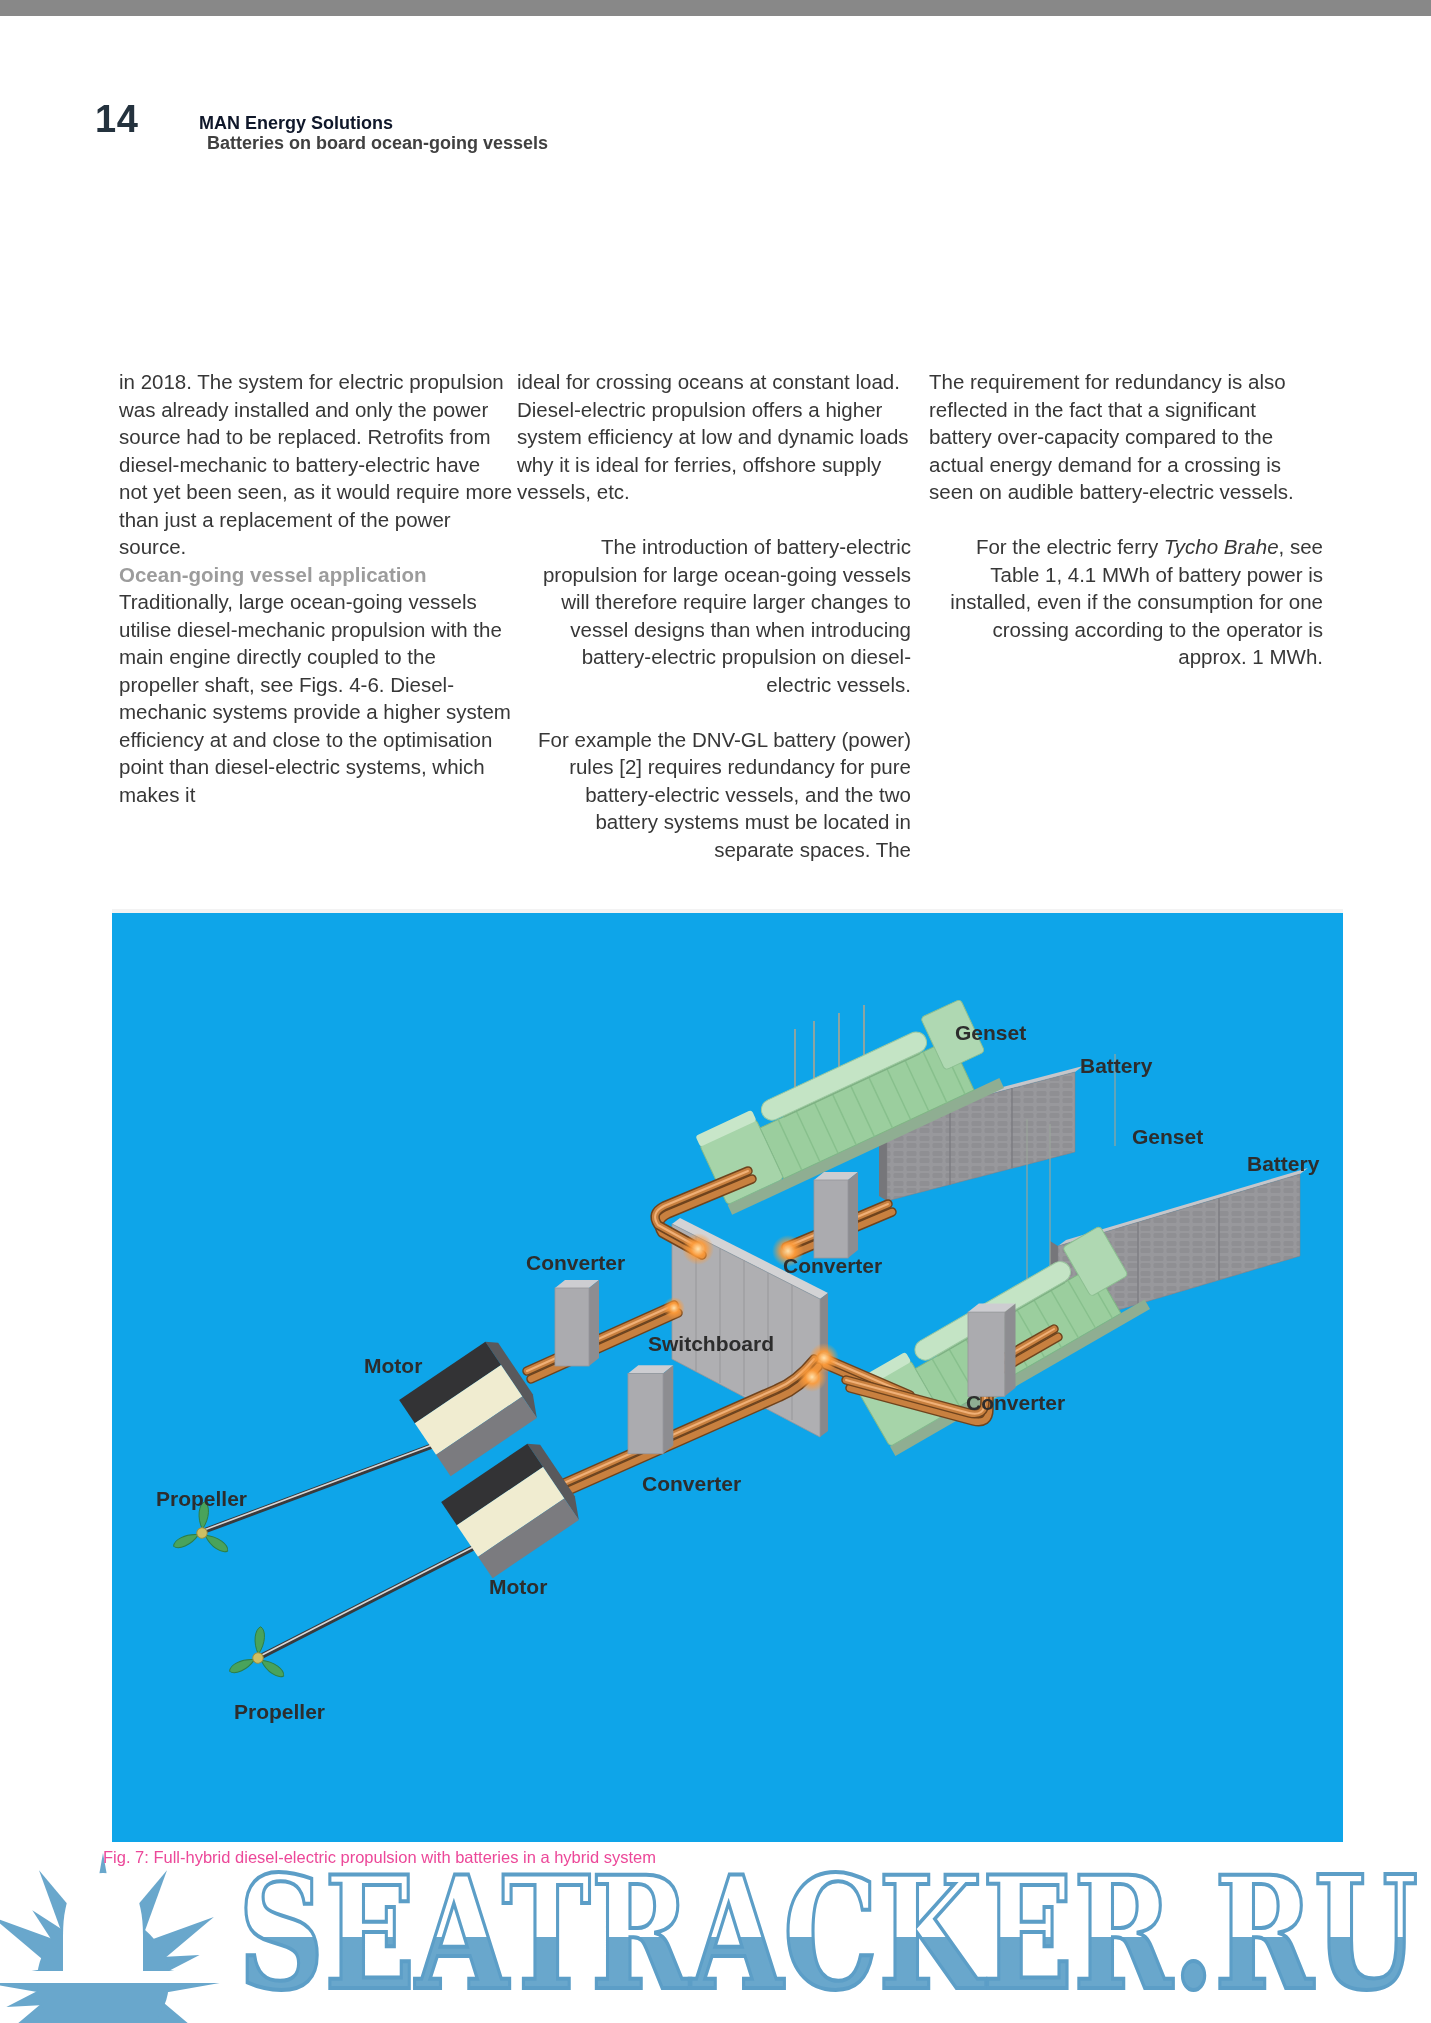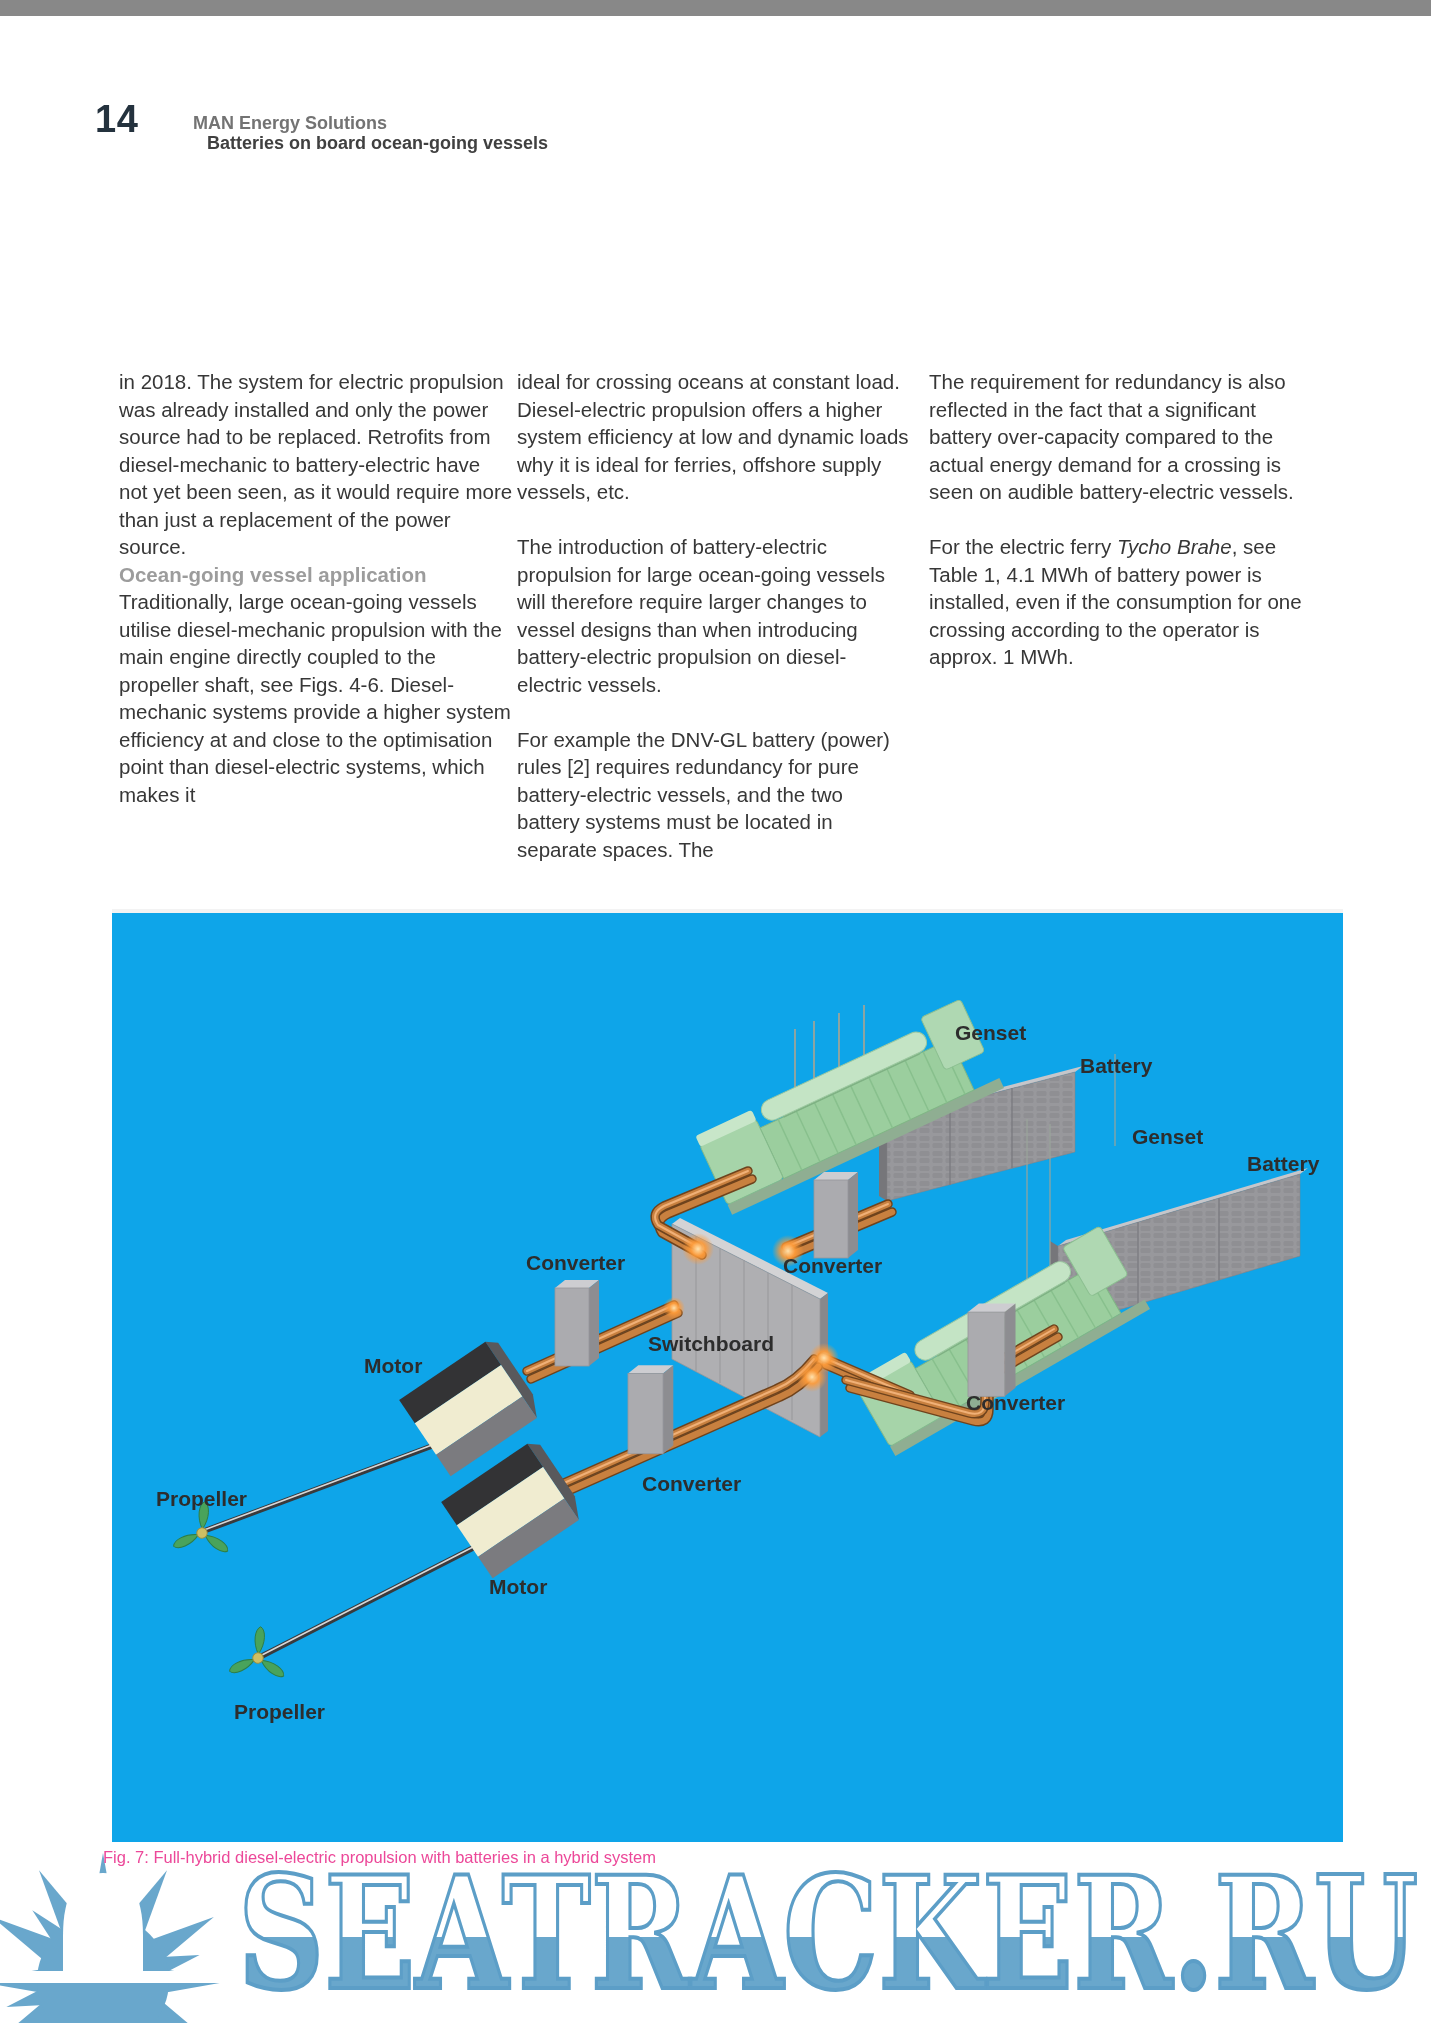--- a/index.html
+++ b/index.html
@@ -6,29 +6,29 @@
   .page {
     position:relative; width:1431px; height:2023px; margin:16px auto;
     background:#ffffff; overflow:hidden;
     font-family:"Liberation Sans", "DejaVu Sans", sans-serif;
   }
   .abs { position:absolute; }
   .pagenum {
     left:95px; top:82px; font-size:38px; font-weight:bold;
     color:#24323e; letter-spacing:0.5px;
   }
-  .brand1 { left:193px; top:97px; font-size:18px; font-weight:bold; color:#737373; }
+  .brand1 { left:199px; top:97px; font-size:18px; font-weight:bold; color:#0f172a; }
   .brand2 { left:207px; top:117px; font-size:18px; font-weight:bold; color:#404040; }
   .col {
     top:352px; width:394px; font-size:20.5px; line-height:27.5px;
     color:#373737; text-align:left;
   }
   .col-1 { left:119px; } .col-2 { left:517px; } .col-3 { left:929px; }
   .col p { margin:0; }
-  .col p.gap { margin-top:27.5px; }
+  .col p.gap { margin-top:27.5px;text-align:right; }
   .subhead { color:#9c9c9c; font-weight:bold; margin-top:31px; }
   .fig-panel { left:112px; top:893px; width:1231px; height:933px; background:#0ea5e9; z-index:1;font-weight:bold; }
   .fig-panel .topline { position:absolute; left:0; top:0; width:100%; height:4px; background:#f3f3f3; }
   .fig-svg { position:absolute; left:0; top:0; }
   .caption {
     left:103px; top:1832px; font-size:16.5px; color:#ec4899; z-index:6; white-space:nowrap;
   }
   .wm { left:0; top:1815px; z-index:5; }
   svg text.lbl { font-family:"Liberation Sans", sans-serif; font-size:21px; fill:#2d2d2d; }
   .pc { fill:none; stroke:#6f431d; stroke-width:9.5; stroke-linecap:round; stroke-linejoin:round; }

